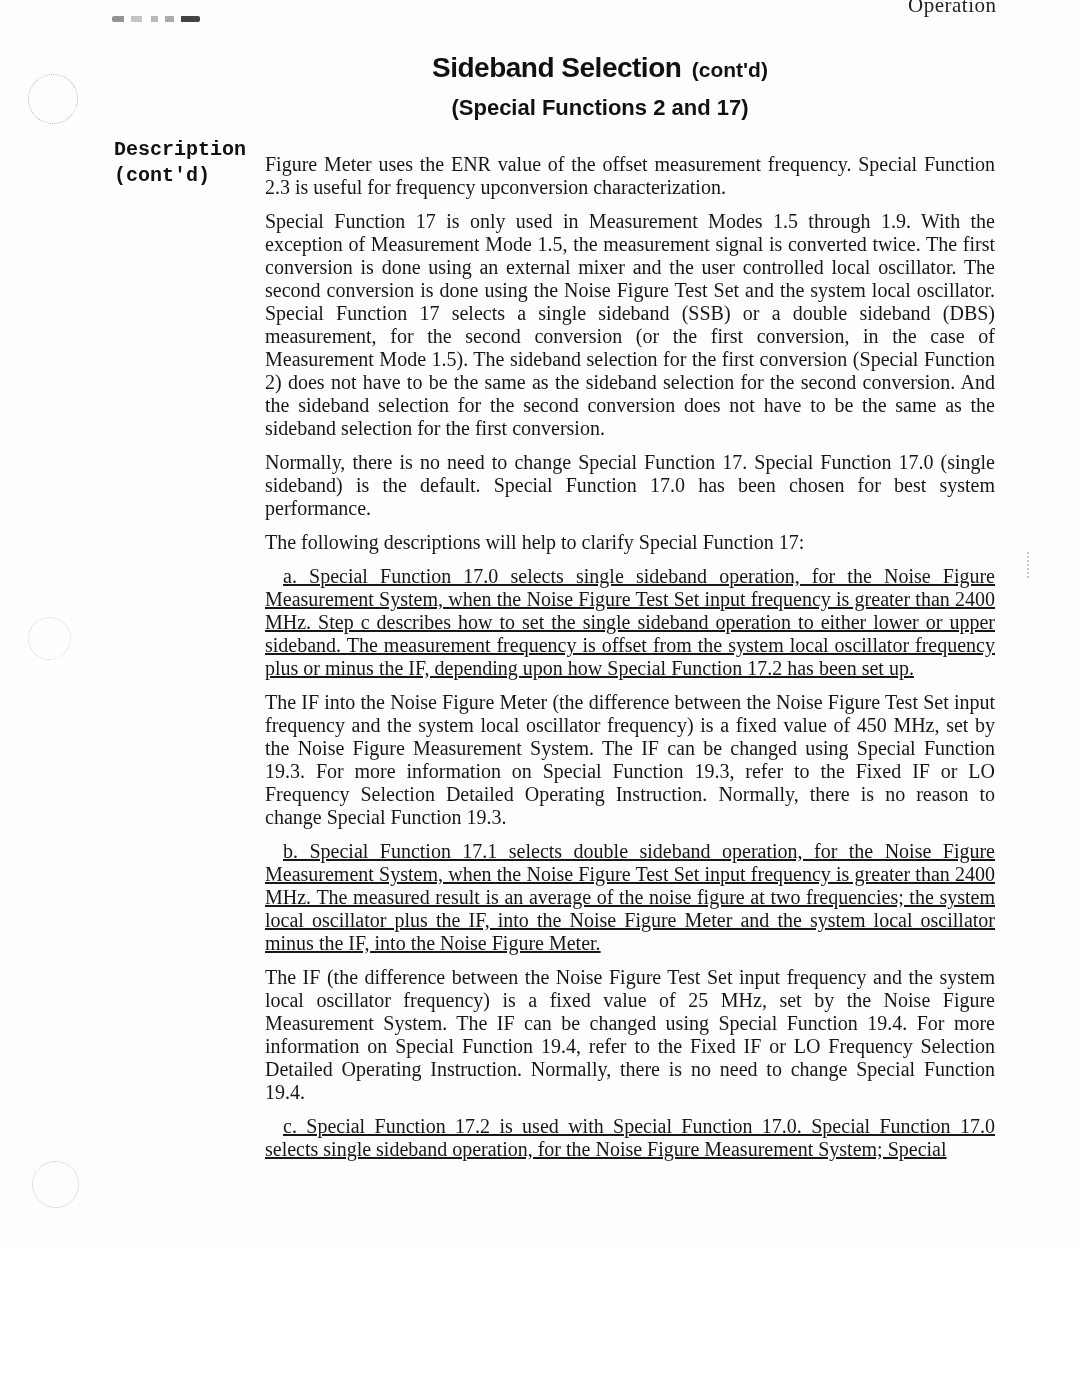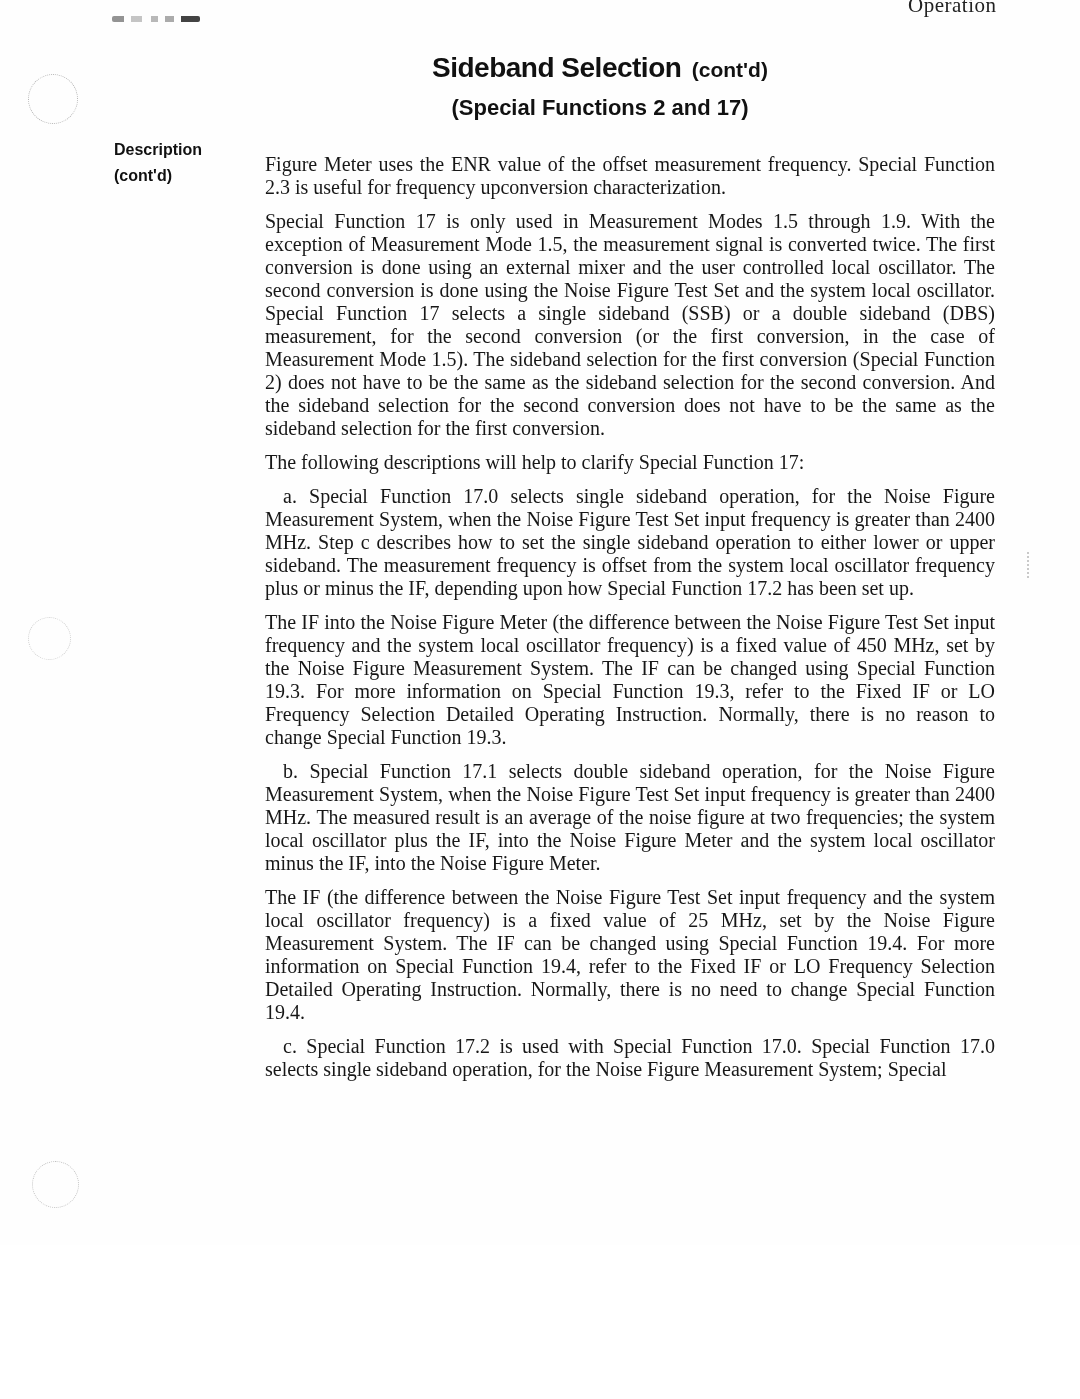--- a/index.html
+++ b/index.html
@@ -50,30 +50,30 @@
   .title-main { font-size:28px; letter-spacing:-0.5px; }
   .title-suffix { font-size:21px; margin-left:6px; }
   .subtitle {
     position:absolute; top:95px; left:0; width:1200px; text-align:center;
     font-family:"Liberation Sans", sans-serif; font-weight:bold;
     font-size:22px; color:#111;
   }
   
   .side-label {
     position:absolute; top:137px; left:114px;
-    font-family:Liberation Sans, sans-serif; font-weight:bold;
-    font-size:16px; line-height:26px; color:#111;
+    font-family:Liberation Mono, monospace; font-weight:bold;
+    font-size:20px; line-height:26px; color:#111;
   }
   
   .body-col {
     position:absolute; top:133px; left:265px; width:730px;
     font-size:20px; line-height:23px; text-align:justify; color:#171717;margin-top:20px;
   }
   .para { margin:0 0 11px 0; }
-  .lettered { text-indent:18px; }
+  .lettered { text-indent:18px;text-decoration:underline; }
   .page-number {
     position:absolute; top:1250px; left:265px; width:728px;
     text-align:center; font-size:20px; color:#1d4ed8;
   }
 </style>
 </head>
 <body>
 
 <div class="page">
 
@@ -92,20 +92,21 @@
   <div class="subtitle">(Special Functions 2 and 17)</div>
 
   <div class="side-label">
     <div>Description</div>
     <div>(cont'd)</div>
   </div>
 
   <div class="body-col">
     <p class="para">Figure Meter uses the ENR value of the offset measurement frequency. Special Function 2.3 is useful for frequency upconversion characterization.</p>
     <p class="para">Special Function 17 is only used in Measurement Modes 1.5 through 1.9. With the exception of Measurement Mode 1.5, the measurement signal is converted twice. The first conversion is done using an external mixer and the user controlled local oscillator. The second conversion is done using the Noise Figure Test Set and the system local oscillator. Special Function 17 selects a single sideband (SSB) or a double sideband (DBS) measurement, for the second conversion (or the first conversion, in the case of Measurement Mode 1.5). The sideband selection for the first conversion (Special Function 2) does not have to be the same as the sideband selection for the second conversion. And the sideband selection for the second conversion does not have to be the same as the sideband selection for the first conversion.</p>
+    <p class="para">Normally, there is no need to change Special Function 17. Special Function 17.0 (single sideband) is the default. Special Function 17.0 has been chosen for best system performance.</p>
     <p class="para">The following descriptions will help to clarify Special Function 17:</p>
     <p class="para lettered">a. Special Function 17.0 selects single sideband operation, for the Noise Figure Measurement System, when the Noise Figure Test Set input frequency is greater than 2400 MHz. Step c describes how to set the single sideband operation to either lower or upper sideband. The measurement frequency is offset from the system local oscillator frequency plus or minus the IF, depending upon how Special Function 17.2 has been set up.</p>
     <p class="para">The IF into the Noise Figure Meter (the difference between the Noise Figure Test Set input frequency and the system local oscillator frequency) is a fixed value of 450 MHz, set by the Noise Figure Measurement System. The IF can be changed using Special Function 19.3. For more information on Special Function 19.3, refer to the Fixed IF or LO Frequency Selection Detailed Operating Instruction. Normally, there is no reason to change Special Function 19.3.</p>
     <p class="para lettered">b. Special Function 17.1 selects double sideband operation, for the Noise Figure Measurement System, when the Noise Figure Test Set input frequency is greater than 2400 MHz. The measured result is an average of the noise figure at two frequencies; the system local oscillator plus the IF, into the Noise Figure Meter and the system local oscillator minus the IF, into the Noise Figure Meter.</p>
     <p class="para">The IF (the difference between the Noise Figure Test Set input frequency and the system local oscillator frequency) is a fixed value of 25 MHz, set by the Noise Figure Measurement System. The IF can be changed using Special Function 19.4. For more information on Special Function 19.4, refer to the Fixed IF or LO Frequency Selection Detailed Operating Instruction. Normally, there is no need to change Special Function 19.4.</p>
     <p class="para lettered">c. Special Function 17.2 is used with Special Function 17.0. Special Function 17.0 selects single sideband operation, for the Noise Figure Measurement System; Special</p>
   </div>
 
   <div class="page-number">3-227</div>
 

